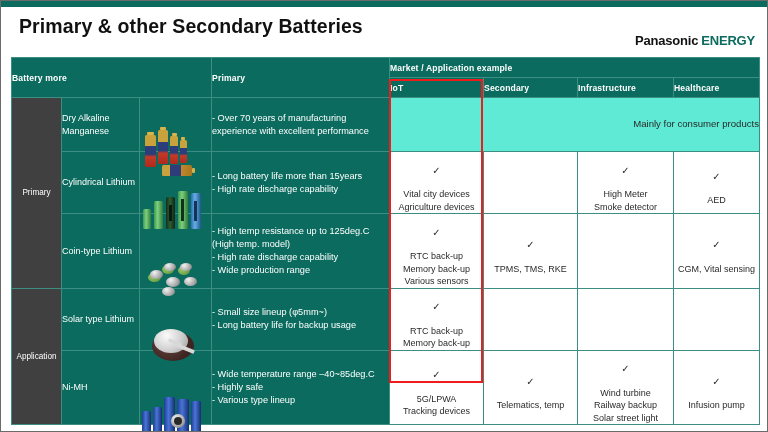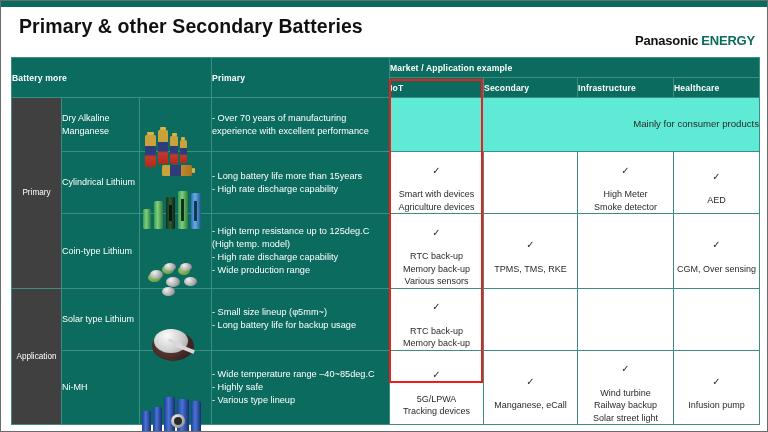--- a/index.html
+++ b/index.html
@@ -203,21 +203,21 @@
           <div class="bat lblue" style="left:51px;top:10px;width:10px;height:36px"></div>
           <div style="position:absolute;left:29px;top:22px;width:3px;height:16px;background:#0a1a0e"></div>
           <div style="position:absolute;left:41px;top:16px;width:3px;height:22px;background:#12301a"></div>
           <div style="position:absolute;left:54px;top:18px;width:3px;height:20px;background:#123456"></div>
         </div>
       </td>
       <td class="feat">- Long battery life more than 15years
 - High rate discharge capability</td>
       <td class="app">
         <span class="chk">✓</span>
-        <span>Smart with devices
+        <span>Vital city devices
 Agriculture devices</span>
       </td>
       <td class="app">
         <span></span>
       </td>
       <td class="app">
         <span class="chk">✓</span>
         <span>High Meter
 Smoke detector</span>
       </td>
@@ -255,21 +255,21 @@
       </td>
       <td class="app">
         <span class="chk">✓</span>
         <span>TPMS, TMS, RKE</span>
       </td>
       <td class="app">
         <span></span>
       </td>
       <td class="app">
         <span class="chk">✓</span>
-        <span>CGM, Over sensing</span>
+        <span>CGM, Vital sensing</span>
       </td>
     </tr>
 
     <tr style="height:56px">
       <td class="cat" rowspan="2">Application</td>
       <td class="btype">Solar type
 Lithium</td>
       <td class="img-cell">
         <div class="art">
           <div class="bigcoin" style="left:12px;top:12px;width:42px;height:30px"></div>
@@ -312,21 +312,21 @@
       <td class="feat">- Wide temperature range –40~85deg.C
 - Highly safe
 - Various type lineup</td>
       <td class="app">
         <span class="chk">✓</span>
         <span>5G/LPWA
 Tracking devices</span>
       </td>
       <td class="app">
         <span class="chk">✓</span>
-        <span>Manganese, eCall</span>
+        <span>Telematics, temp</span>
       </td>
       <td class="app">
         <span class="chk">✓</span>
         <span>Wind turbine
 Railway backup
 Solar street light</span>
       </td>
       <td class="app">
         <span class="chk">✓</span>
         <span>Infusion pump</span>

